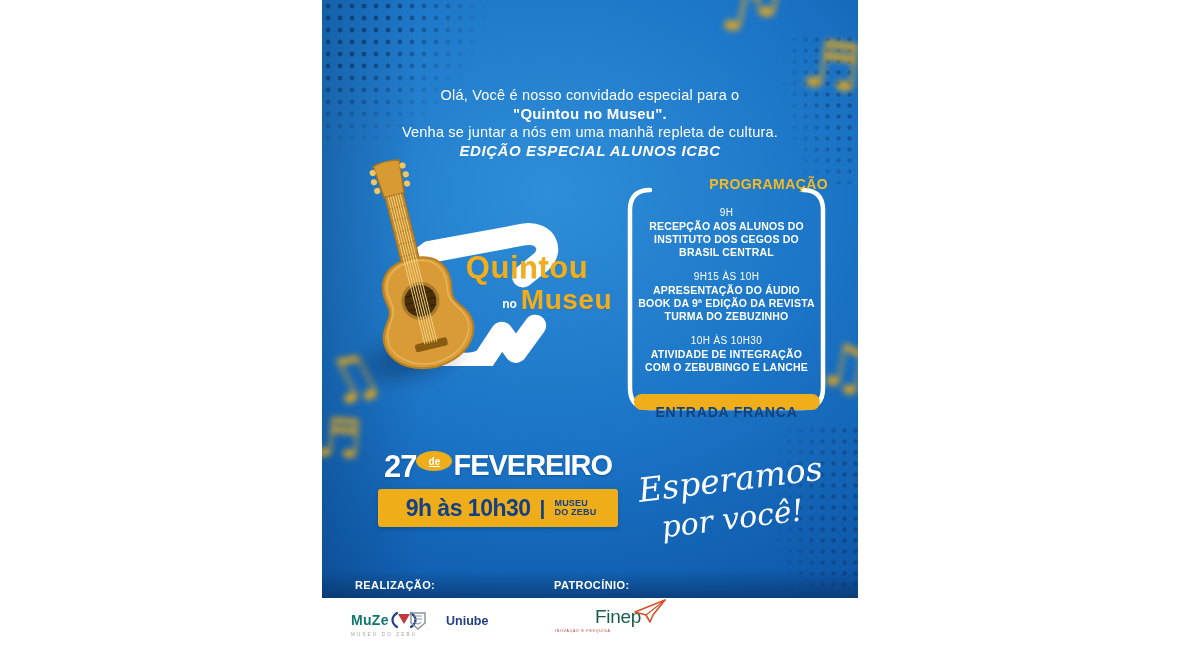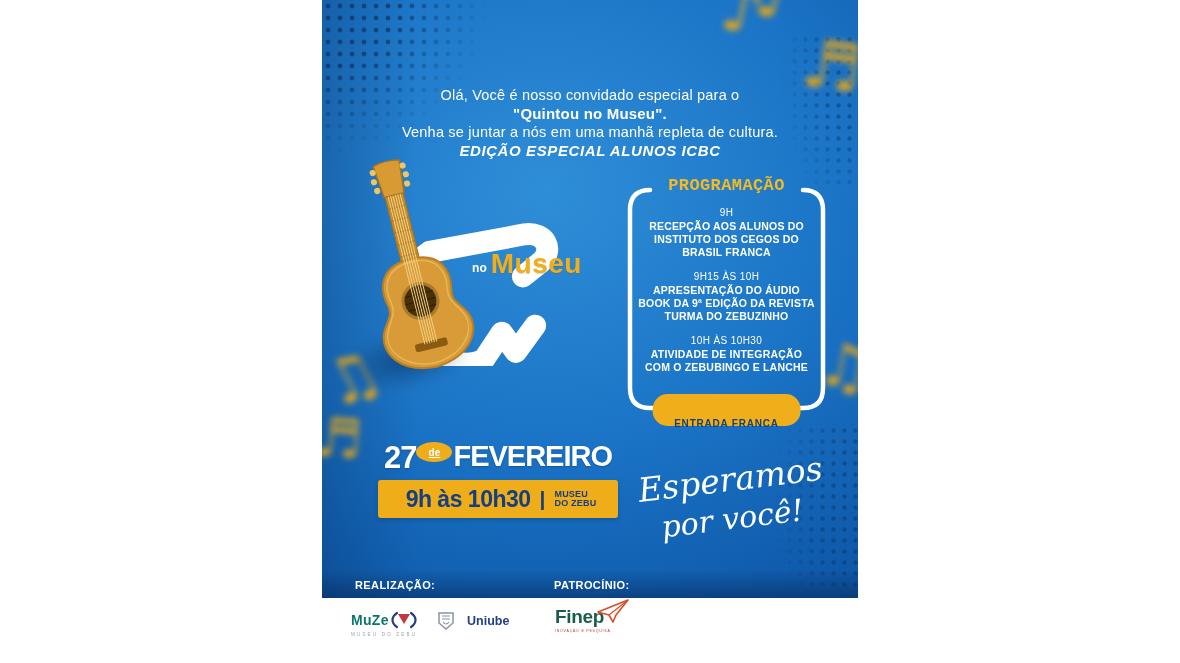--- a/index.html
+++ b/index.html
@@ -52,42 +52,42 @@
   
   .logo-mark { position:absolute; left:68px; top:208px; width:178px; height:158px; }
   .guitar-shadow { position:absolute; left:22px; top:330px; width:130px; height:58px;
       background:radial-gradient(ellipse at center, rgba(4,28,64,.5), rgba(4,28,64,0) 70%);
       filter:blur(7px); transform:rotate(-12deg); }
   .guitar { position:absolute; left:28px; top:158px; width:126px; height:226px; transform:rotate(-14deg); }
 
   .logo-text { position:absolute; left:120px; top:250px; width:170px; text-align:center; }
   .logo-text .word1 { font-size:31px; font-weight:bold; color:#f0ad1c; letter-spacing:.5px;
                       text-shadow:0 1px 0 rgba(120,70,0,.25); }
-  .logo-row2 { display:flex; justify-content:center; align-items:flex-end; gap:4px; margin-top:-2px; }
+  .logo-row2 { display:flex; justify-content:flex-end; align-items:flex-end; gap:4px; margin-top:-2px; }
   .logo-text .wordno { font-size:12px; font-weight:bold; color:#ffffff; padding-bottom:5px; }
   .logo-text .word2 { font-size:28px; font-weight:bold; color:#f0ad1c; letter-spacing:.5px;
                       text-shadow:0 1px 0 rgba(120,70,0,.25); }
 
   
   .program { position:absolute; left:303px; top:182px; width:203px; height:230px; }
   .program-frame { position:absolute; left:0; top:0; width:203px; height:230px; }
-  .program-title { position:absolute; top:-6px; left:0; width:100%; text-align:center;
-                   color:#f5ba1f; font-weight:bold; font-size:17px; letter-spacing:.4px;font-family:Liberation Mono, monospace; }
+  .program-title { position:absolute; top:-6px; left:0; width:100%; text-align:right;
+                   color:#f5ba1f; font-weight:bold; font-size:14px; letter-spacing:.4px; }
   .program-items { position:absolute; left:0; top:25px; width:100%; text-align:center; color:#ffffff; }
   .program-item { margin-bottom:12px; }
   .program-item .time { font-size:10px; font-weight:normal; letter-spacing:.4px; margin-bottom:2px; }
   .program-item .desc { font-size:10.5px; font-weight:bold; letter-spacing:.2px; line-height:13px;
                         width:178px; margin:0 auto; }
   .entrada-pill { position:absolute; top:212px; left:50%; transform:translateX(-50%);
-                  background:#f1ae1b; color:#12417e; font-weight:bold; font-size:10px;
-                  letter-spacing:.8px; line-height:28px; height:16px; padding:16px 22px;
+                  background:#f1ae1b; color:#12417e; font-weight:bold; font-size:14px;
+                  letter-spacing:.8px; line-height:28px; height:16px; padding:4px 22px;
                   border-radius:15px; white-space:nowrap; }
 
   
-  .date-block { position:absolute; left:56px; top:440px; width:240px; }
+  .date-block { position:absolute; left:56px; top:449px; width:240px; }
   .date-row1 { display:flex; justify-content:center; align-items:flex-start; color:#ffffff; }
   .date-day { font-size:31px; font-weight:bold; letter-spacing:-1px;
               text-shadow:0 1px 2px rgba(0,30,70,.3); }
   .de-badge { width:36px; height:20px; border-radius:50%; background:#f0ad1a; color:#ffffff;
               font-size:10px; font-weight:bold; display:flex; align-items:center;
               justify-content:center; margin:2px 1px 0 0;text-decoration:underline; }
   .date-month { font-size:29px; font-weight:bold; letter-spacing:-1px;
                 text-shadow:0 1px 2px rgba(0,30,70,.3); }
   .time-bar { margin-top:4px; height:38px; background:#f0ad1a; border-radius:3px;
               display:flex; align-items:center; justify-content:center; gap:9px;
@@ -111,25 +111,25 @@
                   font-size:11px; letter-spacing:.4px; }
   .label-real { left:33px; }
   .label-patr { left:232px; }
 
   
   .poster-white { position:absolute; left:0; top:598px; width:536px; height:65px; background:#ffffff; }
   .logo-muze { position:absolute; left:29px; top:12px; }
   .muze-row { display:flex; align-items:center; gap:2px; }
   .muze-name { font-size:14px; font-weight:bold; color:#0f766e; letter-spacing:.3px; }
   .muze-sub { font-size:4.5px; color:#9aa3ad; letter-spacing:2.2px; margin-top:2px; }
-  .logo-uniube { position:absolute; left:116px; top:14px; display:flex; align-items:center; gap:13px; }
+  .logo-uniube { position:absolute; left:88px; top:14px; display:flex; align-items:center; gap:20px; }
   .uniube-name { font-size:12.5px; font-weight:bold; color:#223f85; }
   .logo-finep { position:absolute; left:233px; top:8px; }
   .finep-row { position:relative; display:inline-block; }
-  .finep-name { font-size:19px; font-weight:bold; color:#1b5c4d; letter-spacing:-.3px; }
+  .finep-name { font-size:19px; font-weight:normal; color:#1b5c4d; letter-spacing:-.3px;margin-left:40px; }
   .finep-plane { position:absolute; right:-26px; top:-8px; }
   .finep-sub { font-size:3.5px; color:#c0392b; letter-spacing:.8px; margin-top:1px; }
 </style>
 </head>
 <body>
 
 <div class="canvas">
   <div class="poster">
 
     <div class="poster-blue">
@@ -193,35 +193,36 @@
           <line x1="54" y1="34" x2="54" y2="182"></line>
             <line x1="56.4" y1="34" x2="56.4" y2="182"></line>
           <line x1="58.8" y1="34" x2="58.8" y2="182"></line>
             <line x1="61.2" y1="34" x2="61.2" y2="182"></line>
           <line x1="63.6" y1="34" x2="63.6" y2="182"></line>
             <line x1="66" y1="34" x2="66" y2="182"></line>
         </g>
       </svg>
 
       <div class="logo-text">
+        <div class="word1">Quintou</div>
         <div class="logo-row2">
           <span class="wordno">no</span>
           <span class="word2">Museu</span>
         </div>
       </div>
 
       <div class="program">
         <svg class="program-frame" viewBox="0 0 203 230">
           <path d="M 25 8 Q 5 8 5 28 L 5 206 Q 5 226 25 226 L 178 226 Q 198 226 198 206 L 198 28 Q 198 8 178 8" fill="none" stroke="#ffffff" stroke-width="4.5" stroke-linecap="round"></path>
         </svg>
         <div class="program-title">PROGRAMAÇÃO</div>
         <div class="program-items">
           <div class="program-item">
             <div class="time">9H</div>
-            <div class="desc">RECEPÇÃO AOS ALUNOS DO INSTITUTO DOS CEGOS DO BRASIL FRANCA</div>
+            <div class="desc">RECEPÇÃO AOS ALUNOS DO INSTITUTO DOS CEGOS DO BRASIL CENTRAL</div>
           </div>
           <div class="program-item">
             <div class="time">9H15 ÀS 10H</div>
             <div class="desc">APRESENTAÇÃO DO ÁUDIO BOOK DA 9ª EDIÇÃO DA REVISTA TURMA DO ZEBUZINHO</div>
           </div>
           <div class="program-item">
             <div class="time">10H ÀS 10H30</div>
             <div class="desc">ATIVIDADE DE INTEGRAÇÃO COM O ZEBUBINGO E LANCHE</div>
           </div>
         </div>

